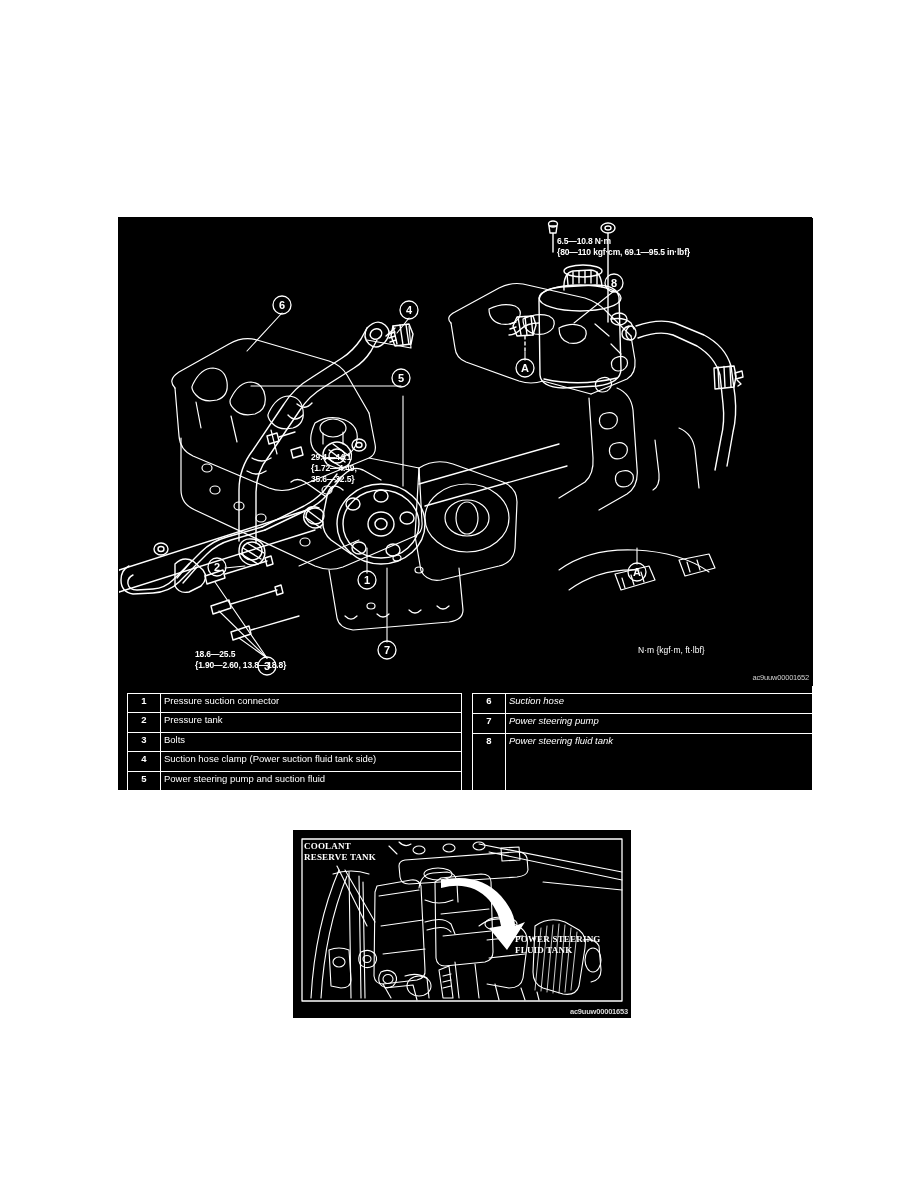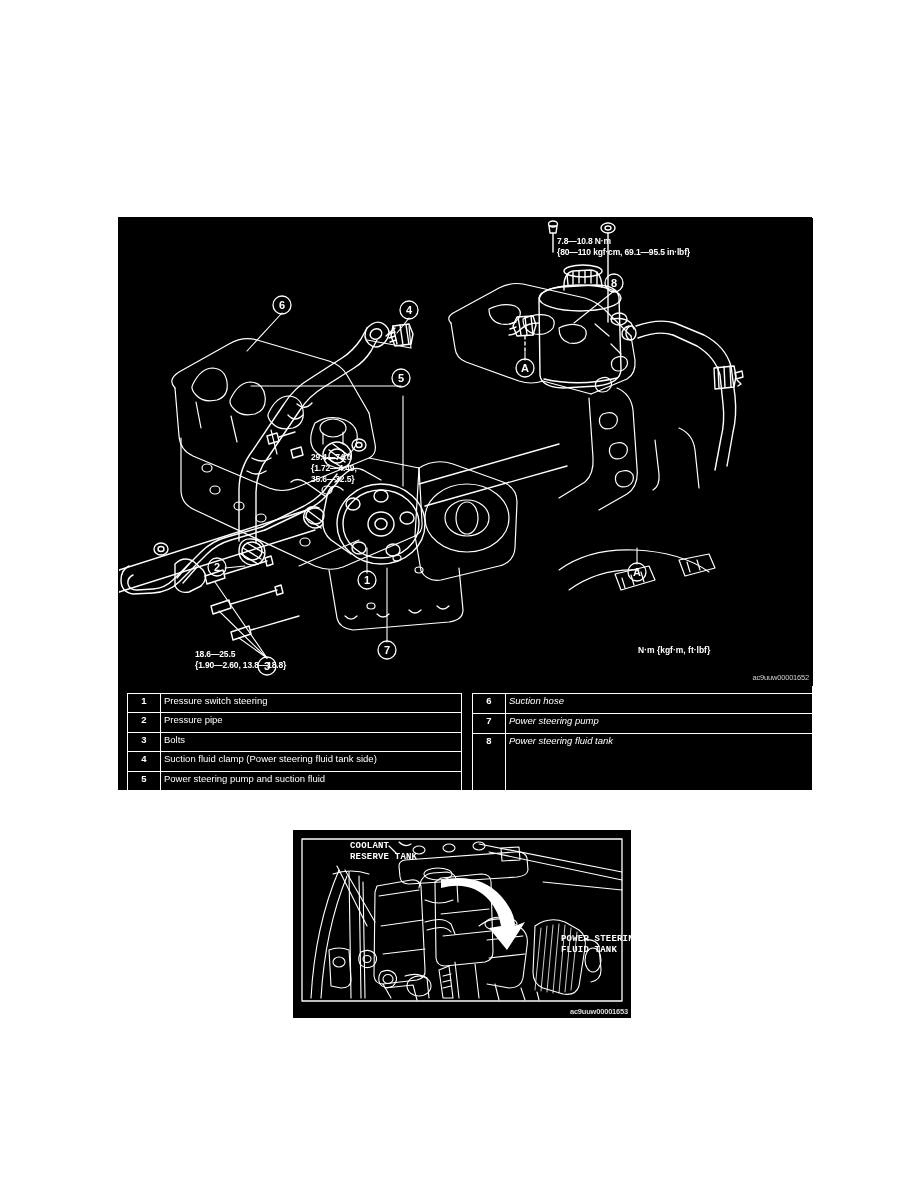--- a/index.html
+++ b/index.html
@@ -45,21 +45,21 @@
     line-height: 11px;
     letter-spacing: -0.15px;
     white-space: pre;
   }
   #torque-top   { left: 438px; top: 18px; }
   #torque-mid   { left: 192px; top: 234px; }
   #torque-low   { left: 76px;  top: 431px; }
   #unit-legend  {
     position: absolute;
     left: 519px; top: 427px;
-    color: #fff; font-weight: bold; font-size: 8.5px;
+    color: #fff; font-weight: normal; font-size: 8.5px;
   }
   #fig-code-1 {
     position: absolute;
     right: 4px; top: 455px;
     color: #cfcfcf;
     font-size: 7.5px;
     font-weight: normal;
     letter-spacing: -0.2px;
   }
 
@@ -109,27 +109,26 @@
     top: 830px;
     width: 338px;
     height: 188px;
     background: #000000;
     overflow: hidden;
   }
   #photo-panel svg { display: block; }
   .photo-label {
     position: absolute;
     color: #ffffff;
-    font-family: Liberation Mono, monospace;
+    font-family: Liberation Serif, serif;
     font-weight: bold;
     font-size: 9px;
     line-height: 11px;
     white-space: pre;
     letter-spacing: 0.2px;
-    padding-left: 46px;
   }
   #label-coolant { left: 11px; top: 11px; }
   #label-ps-tank { left: 222px; top: 62px; margin-top: 42px; }
   #fig-code-2 {
     position: absolute;
     right: 3px; bottom: 2px;
     color: #d8d8d8;
     font-size: 7.5px;
     font-weight: bold;
     letter-spacing: -0.2px;
@@ -399,52 +398,52 @@
         <text x="495" y="69">8</text>
         <text x="248" y="366">1</text>
         <text x="98" y="353">2</text>
         <text x="148" y="452">3</text>
         <text x="268" y="436">7</text>
         <text x="406" y="154">A</text>
         <text x="518" y="358">A</text>
       </g>
     </svg>
 
-    <div class="torque-note" id="torque-top"><span>7.8—10.8 N·m</span>
+    <div class="torque-note" id="torque-top"><span>6.5—10.8 N·m</span>
 <span>{80—110 kgf·cm, 69.1—95.5 in·lbf}</span></div>
 
-    <div class="torque-note" id="torque-mid"><span>29.4—74.0</span>
+    <div class="torque-note" id="torque-mid"><span>29.4—44.1</span>
 <span>{1.72—4.49,</span>
 <span>35.6—32.5}</span></div>
 
     <div class="torque-note" id="torque-low"><span>18.6—25.5</span>
 <span>{1.90—2.60, 13.8—18.8}</span></div>
 
     <div id="unit-legend">N·m {kgf·m, ft·lbf}</div>
     <div id="fig-code-1">ac9uuw00001652</div>
   </div>
 
   <div id="tables-wrap">
     <table class="parts" id="table-left">
       <tbody>
         <tr>
           <td class="num">1</td>
-          <td class="desc">Pressure switch steering</td>
+          <td class="desc">Pressure suction connector</td>
         </tr>
         <tr>
           <td class="num">2</td>
-          <td class="desc">Pressure pipe</td>
+          <td class="desc">Pressure tank</td>
         </tr>
         <tr>
           <td class="num">3</td>
           <td class="desc">Bolts</td>
         </tr>
         <tr>
           <td class="num">4</td>
-          <td class="desc">Suction fluid clamp (Power steering fluid tank side)</td>
+          <td class="desc">Suction hose clamp (Power suction fluid tank side)</td>
         </tr>
         <tr>
           <td class="num">5</td>
           <td class="desc">Power steering pump and suction fluid</td>
         </tr>
       </tbody>
     </table>
 
     <table class="parts" id="table-right">
       <tbody>

